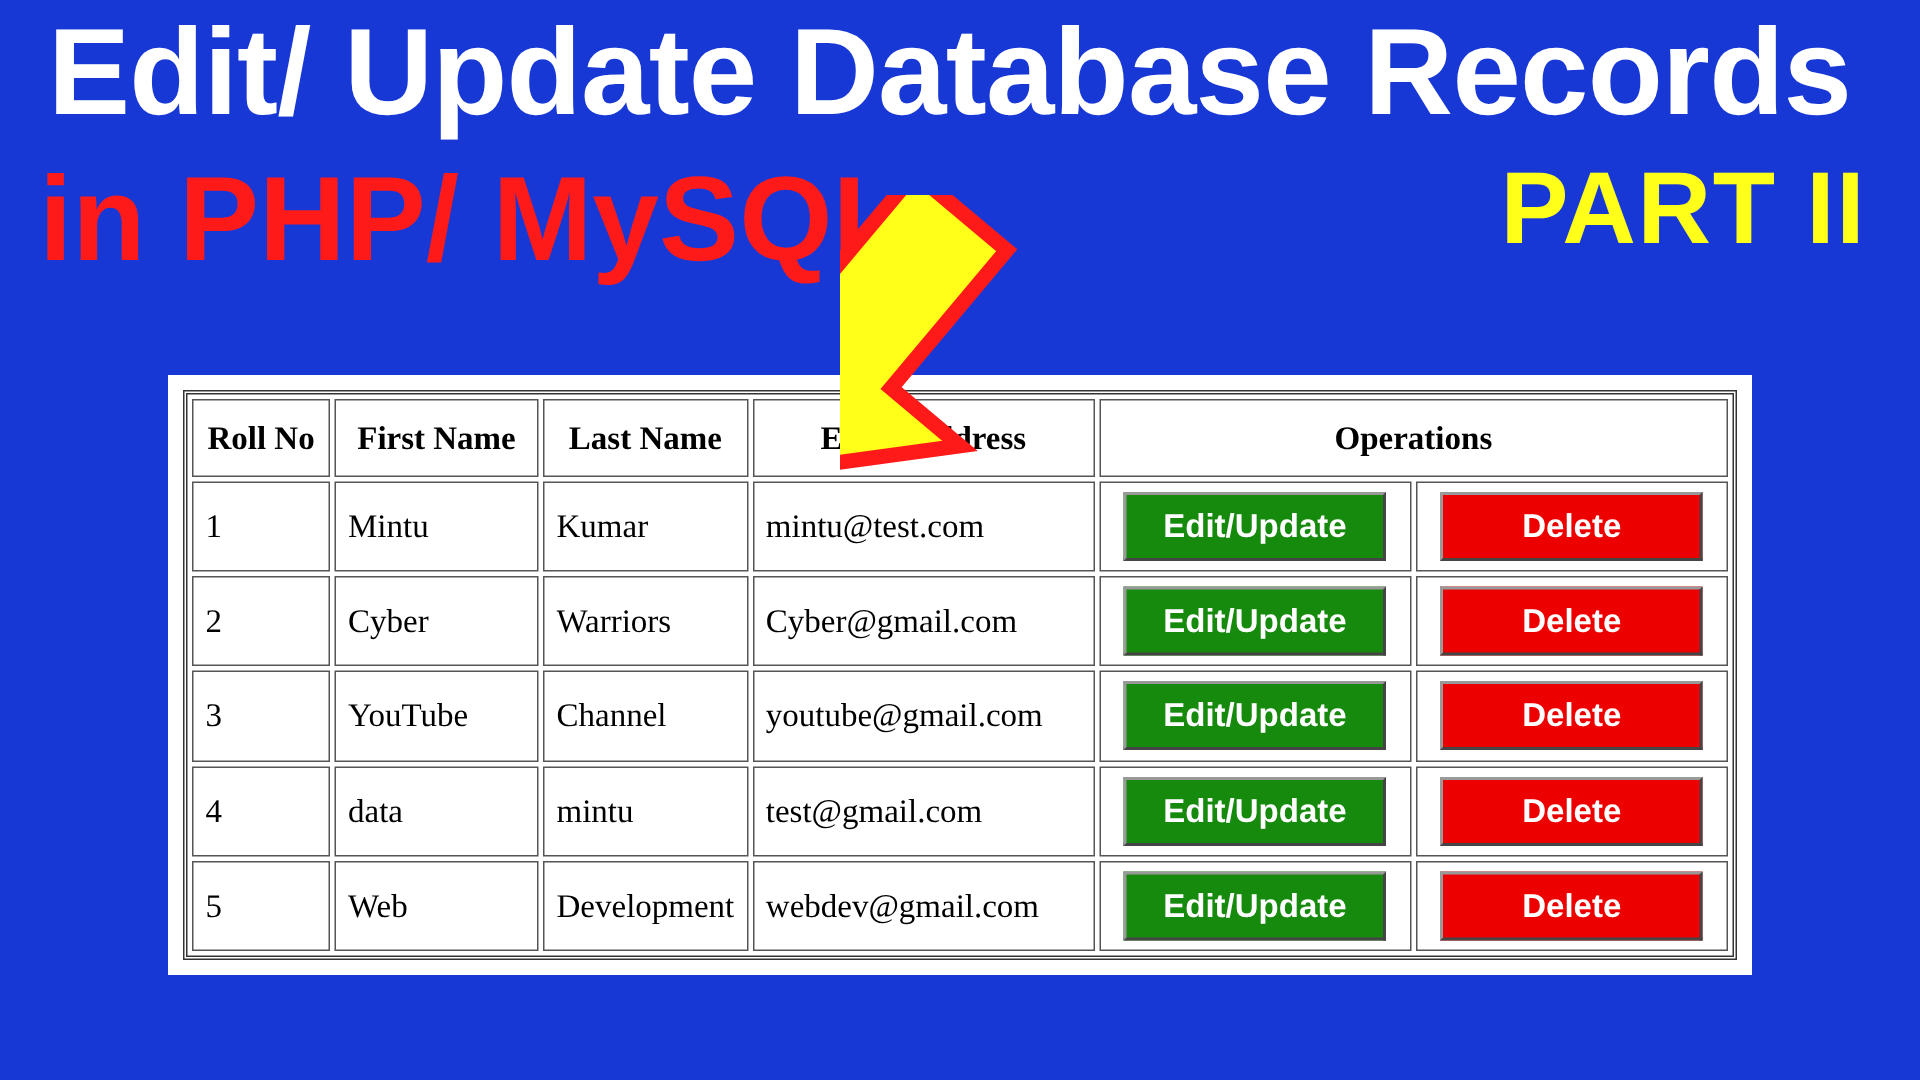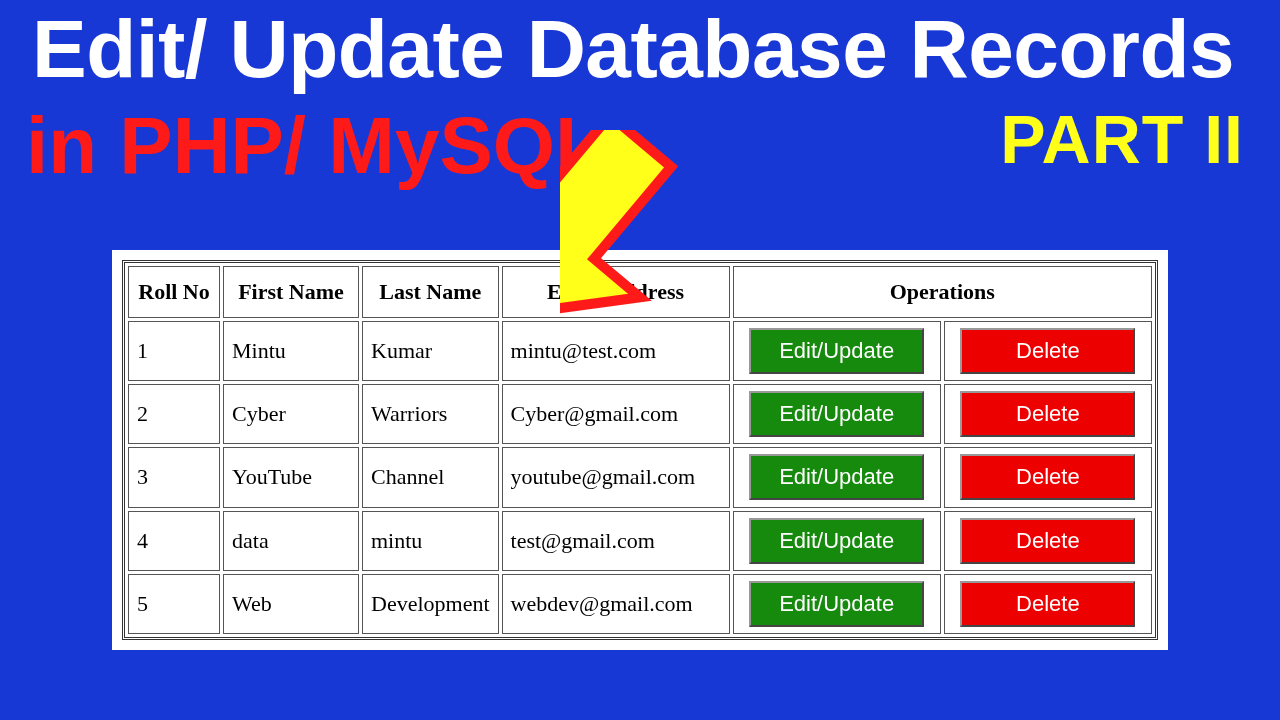--- a/index.html
+++ b/index.html
@@ -89,20 +89,21 @@
     display: inline-block;
     width: 175px;
     padding: 8px 0;
     font-family: Arial, Helvetica, sans-serif;
     font-size: 22px;
     color: #ffffff;
     border: 2px outset #999;
     text-align: center;
     cursor: pointer;
     box-sizing: border-box;
+    font-weight: bold;
   }
   .btn-edit { background: #168a0d; }
   .btn-del  { background: #ed0000; }
   th.col-roll  { width: 92px; }
   th.col-first { width: 136px; }
   th.col-last  { width: 132px; }
   th.col-email { width: 228px; }
 </style>
 </head>
 <body>

